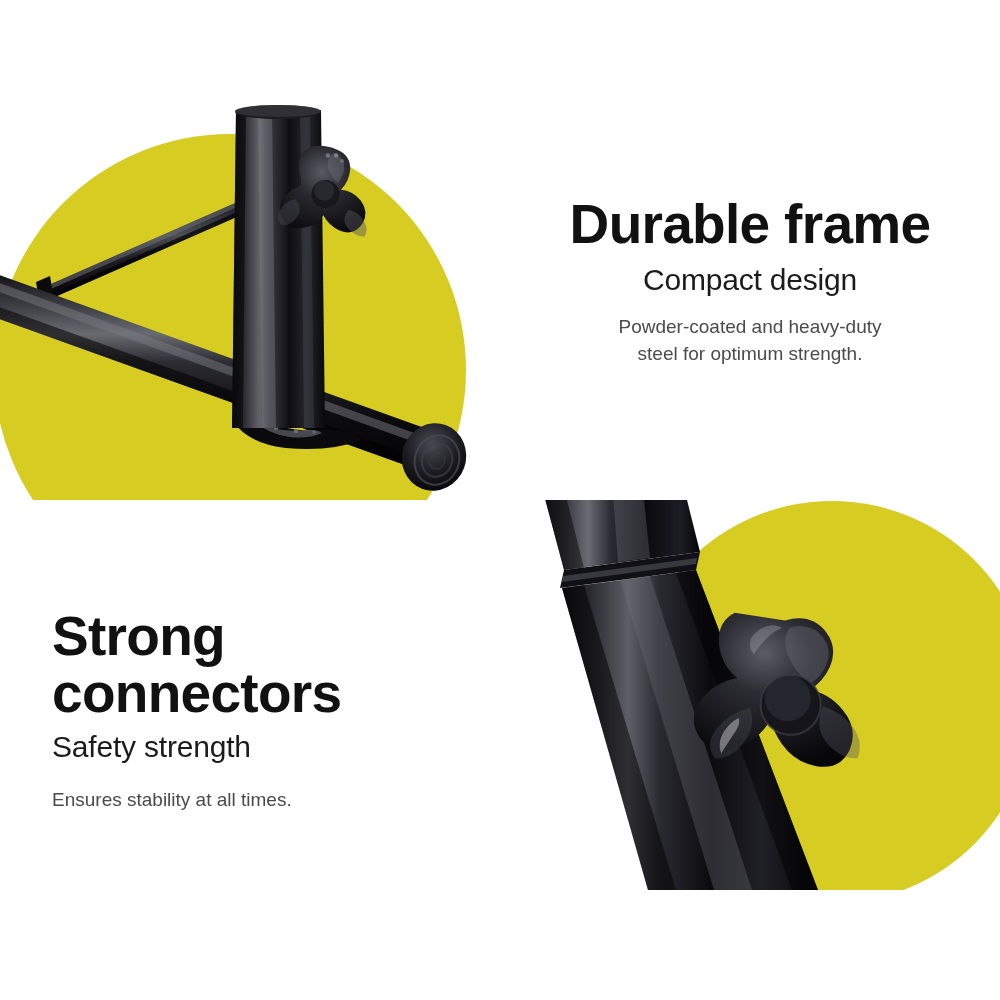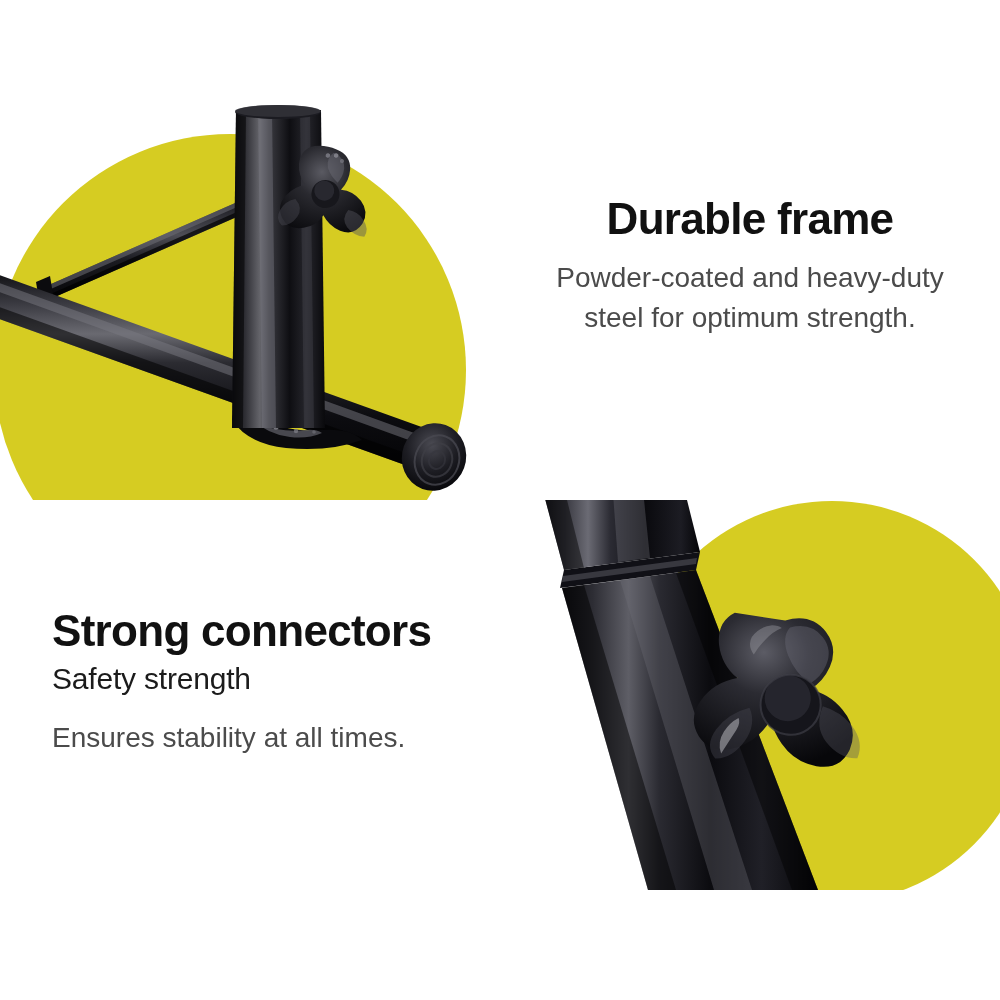--- a/index.html
+++ b/index.html
@@ -59,37 +59,37 @@
     padding: 0 14px;
   }
   #text-strong {
     left: 52px;
     top: 108px;
     width: 420px;
     text-align: left;
   }
 
   .headline {
-    font-size: 44px;
+    font-size: 55px;
     font-weight: 700;
     line-height: 1.04;
     color: #111111;
     letter-spacing: -0.7px;
     margin: 0;
   }
   .subhead {
     font-size: 30px;
     font-weight: 400;
     line-height: 1.18;
     color: #1b1b1b;
     letter-spacing: -0.2px;
     margin: 9px 0 0 0;
   }
   .body-copy {
-    font-size: 28px;
+    font-size: 19px;
     font-weight: 400;
     line-height: 1.42;
     color: #4b4b4b;
     letter-spacing: 0px;
     margin: 16px 0 0 0;
   }
   #text-strong .subhead { margin-top: 7px; }
   #text-strong .body-copy { margin-top: 22px; }
 </style>
 </head>
@@ -220,20 +220,21 @@
             <circle cx="8" cy="-38" r="2.1" fill="#73737c" opacity="0.8"></circle>
           </g>
         </g>
       </svg>
     </div>
   </div>
 
   <div class="quad" id="quad-tr">
     <div class="text-block" id="text-durable">
       <h2 class="headline">Durable frame</h2>
+      <p class="subhead">Compact design</p>
       <p class="body-copy">
         <span>Powder-coated and heavy-duty</span><br>
         <span>steel for optimum strength.</span>
       </p>
     </div>
   </div>
 
   <div class="quad" id="quad-bl">
     <div class="text-block" id="text-strong">
       <h2 class="headline">Strong connectors</h2>

